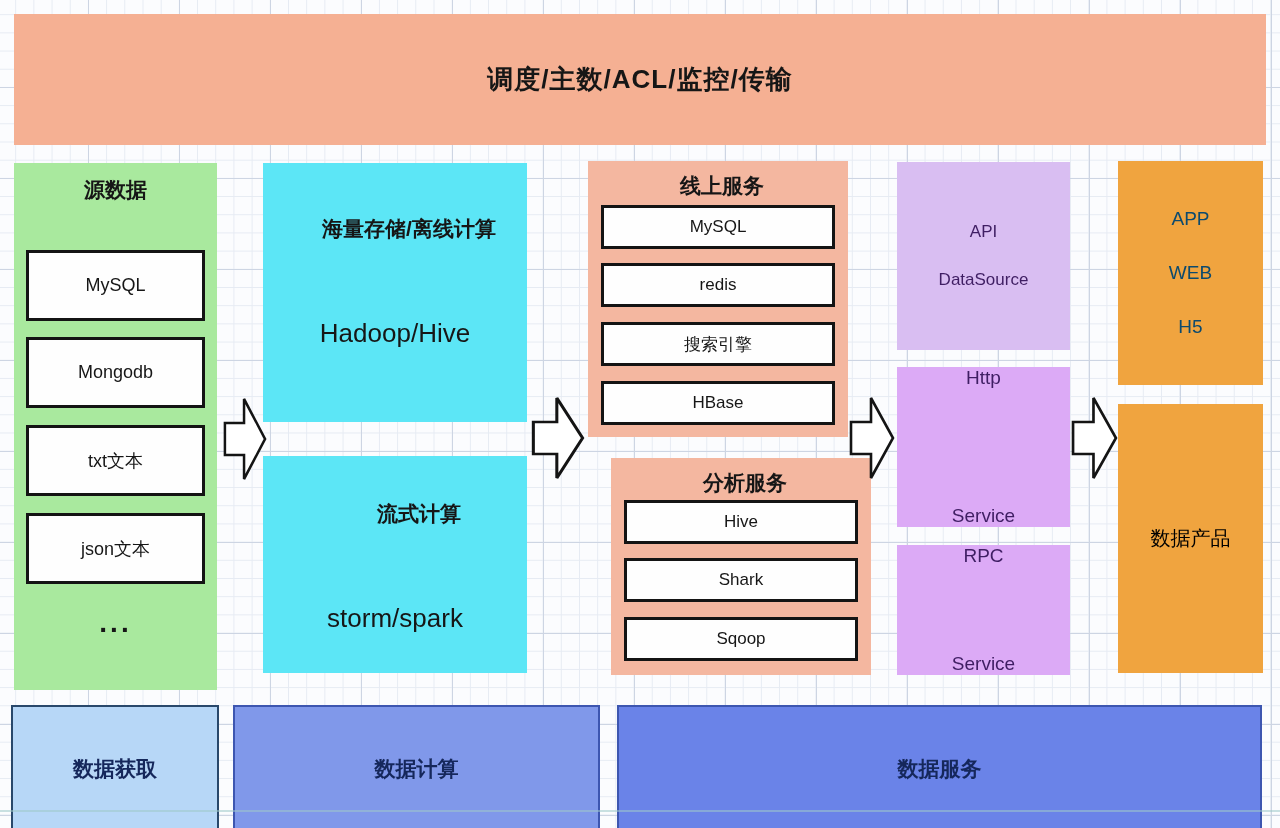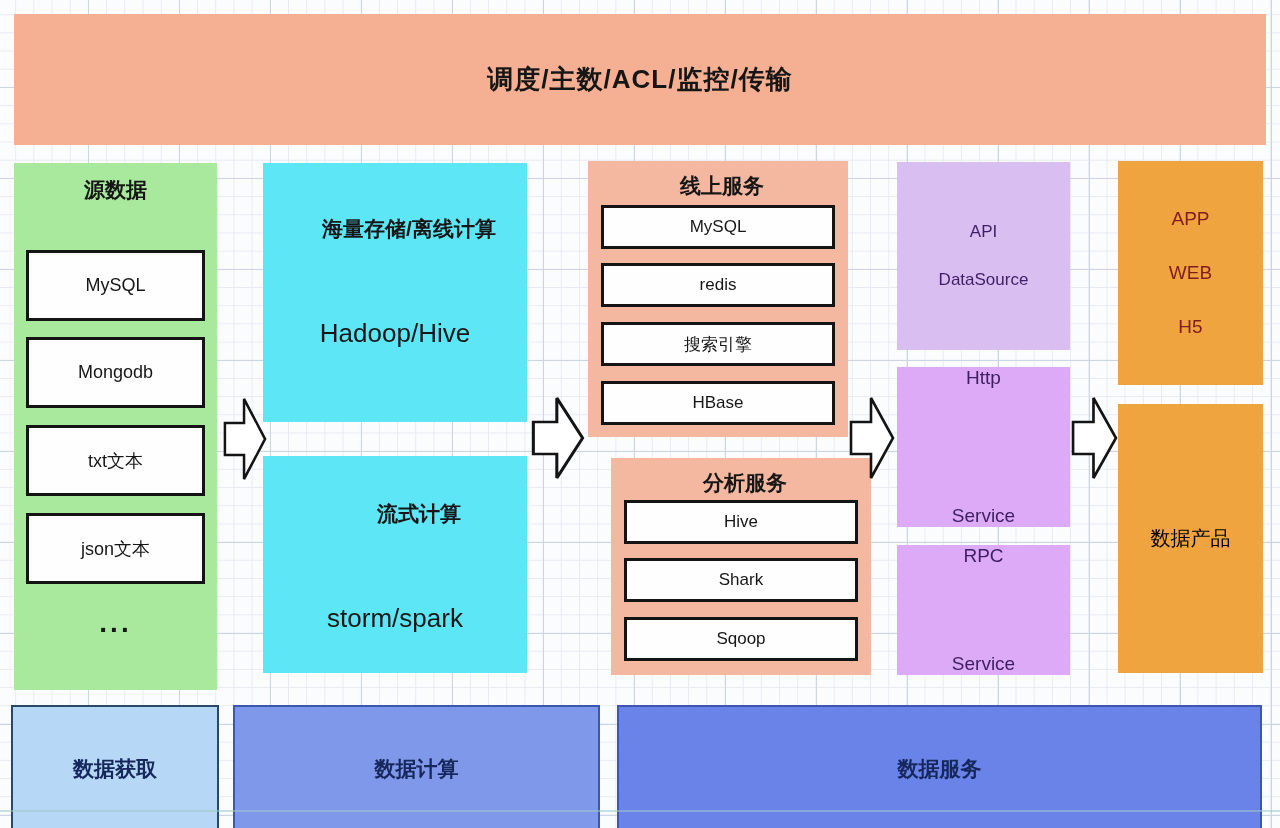--- a/index.html
+++ b/index.html
@@ -48,21 +48,21 @@
   .purp1{left:897px;top:162px;width:173px;height:188px;background:#d9bef2;}
   .purp2{left:897px;top:367px;width:173px;height:160px;background:#dcaaf6;}
   .purp3{left:897px;top:545px;width:173px;height:130px;background:#dcaaf6;}
   .purp-lines{flex-direction:column;color:#3f1e63;font-size:18px;width:100%;height:100%;}
   .purp1 .purp-lines{gap:28px;font-size:17px;}
   .purp2 .purp-lines,.purp3 .purp-lines{gap:5px;font-size:19px;justify-content:space-between;}
 
   
   .org1{left:1118px;top:161px;width:145px;height:224px;background:#f0a43f;}
   .org2{left:1118px;top:404px;width:145px;height:269px;background:#f0a43f;}
-  .org-lines{flex-direction:column;gap:32px;color:#7f1d1d;font-size:19px;width:100%;height:100%;}
+  .org-lines{flex-direction:column;gap:32px;color:#0c4a6e;font-size:19px;width:100%;height:100%;}
   .org2-label{color:#000000;font-size:20px;font-weight:normal;width:100%;height:100%;text-align:right;}
 
   
   .brow{top:705px;height:128px;font-size:21px;font-weight:bold;color:#15275b;}
   .b1{left:11px;width:208px;background:#b7d7f7;border:2px solid #29486b;}
   .b2{left:233px;width:367px;background:#8098ea;border:2px solid #3d56b0;}
   .b3{left:617px;width:645px;background:#6a83e8;border:2px solid #3d56b0;}
 
   .underline-teal{left:0;top:810px;width:1280px;height:2px;background:#9fc9c9;opacity:.55;}
 

